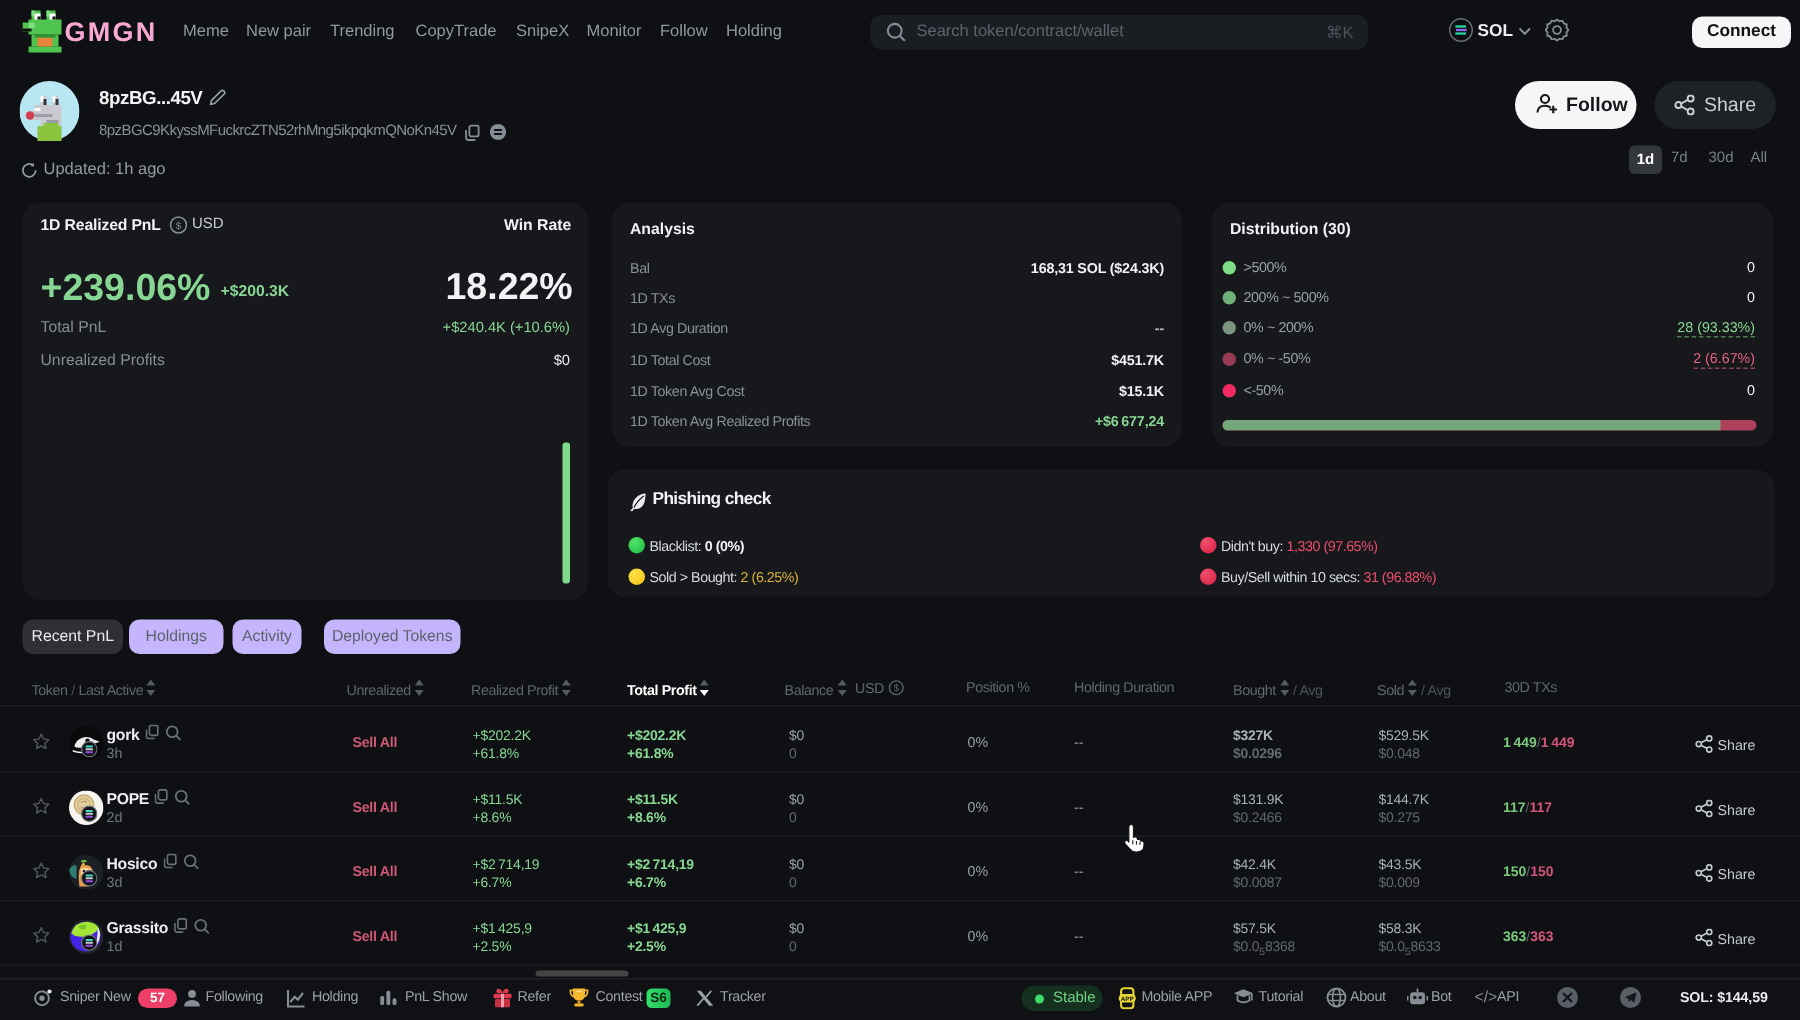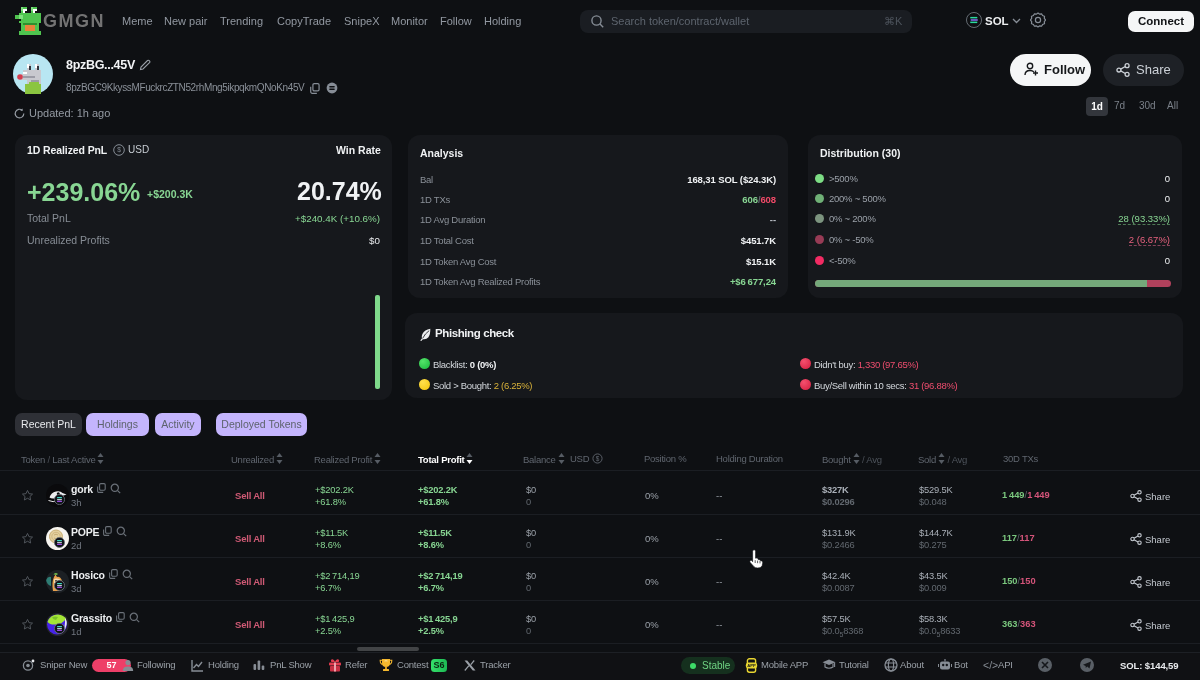--- a/index.html
+++ b/index.html
@@ -38,21 +38,21 @@
         <rect x="9" y="2" width="2" height="2"></rect>
       </g>
 <g fill="#111">
         <rect x="5" y="3" width="1" height="1"></rect>
         <rect x="10" y="3" width="1" height="1"></rect>
         <rect x="0" y="7" width="3" height="1"></rect>
       </g>
 <rect x="5" y="10" width="5" height="3" fill="#e8833a"></rect>
 <rect x="4" y="9" width="7" height="1" fill="#2f8f2f"></rect>
 </svg>
-<div class="abs" style="left:43px;top:11px;font-size:18px;font-weight:800;letter-spacing:1.5px;color:#737373;">GMGN</div>
+<div class="abs" style="left:43px;top:11px;font-size:18px;font-weight:800;letter-spacing:1.5px;color:#f9a8d4;">GMGN</div>
 <div class="abs navlink" style="left:122px;top:15px;">Meme</div>
 <div class="abs navlink" style="left:164px;top:15px;">New pair</div>
 <div class="abs navlink" style="left:220px;top:15px;">Trending</div>
 <div class="abs navlink" style="left:277px;top:15px;">CopyTrade</div>
 <div class="abs navlink" style="left:344px;top:15px;">SnipeX</div>
 <div class="abs navlink" style="left:391px;top:15px;">Monitor</div>
 <div class="abs navlink" style="left:440px;top:15px;">Follow</div>
 <div class="abs navlink" style="left:484px;top:15px;">Holding</div>
 <style>.navlink{font-size:11px;color:#9298a1;}</style>
 
@@ -153,33 +153,32 @@
 <div class="card" style="left:15px;top:135px;width:377px;height:265px;"></div>
 <div class="abs bold" style="left:27px;top:144px;font-size:10.5px;letter-spacing:-0.1px;">1D Realized PnL</div>
 <svg class="abs" style="left:113px;top:144px;" width="12" height="12" viewBox="0 0 12 12">
       <circle cx="6" cy="6" r="5.3" fill="none" stroke="#868d96" stroke-width="1"></circle>
       <text x="6" y="8.4" font-size="6.5" fill="#868d96" text-anchor="middle" font-family="Liberation Sans">$</text>
     </svg>
 <div class="abs" style="left:128px;top:144px;font-size:10px;color:#c7ccd2;">USD</div>
 <div class="abs bold" style="left:336px;top:144px;font-size:10.5px;">Win Rate</div>
 <div class="abs bold green" style="left:27px;top:178px;font-size:25px;">+239.06%</div>
 <div class="abs bold green" style="left:147px;top:188px;font-size:10.5px;">+$200.3K</div>
-<div class="abs bold white" style="left:297px;top:177px;font-size:25px;">20.74%</div>
+<div class="abs bold white" style="left:297px;top:177px;font-size:25px;">18.22%</div>
 <div class="abs" style="left:27px;top:212px;font-size:10.5px;color:#878d95;">Total PnL</div>
 <div class="abs green" style="left:0px;top:213px;width:380px;text-align:right;font-size:9.8px;">+$240.4K (+10.6%)</div>
 <div class="abs" style="left:27px;top:234px;font-size:10.5px;color:#878d95;">Unrealized Profits</div>
 <div class="abs" style="left:0px;top:235px;width:380px;text-align:right;font-size:9.8px;color:#e8eaed;">$0</div>
 <div class="abs" style="left:375px;top:295px;width:5px;height:94px;background:#7fd98b;border-radius:2px;"></div>
 
 <div class="card" style="left:408px;top:135px;width:380px;height:163px;"></div>
 <div class="abs bold" style="left:420px;top:147px;font-size:10.5px;">Analysis</div>
 <div class="abs alabel" style="top:174px;">Bal</div>
 <div class="abs aval bold" style="top:174px;"><span class="white">168,31 SOL ($24.3K)</span></div>
 <div class="abs alabel" style="top:194px;">1D TXs</div>
-<div class="abs aval bold" style="top:194px;"><span class="green">606</span><span style="color:#62686f;">/</span><span class="red">608</span></div>
 <div class="abs alabel" style="top:214px;">1D Avg Duration</div>
 <div class="abs aval bold" style="top:214px;"><span style="color:#b9bec5;">--</span></div>
 <div class="abs alabel" style="top:235px;">1D Total Cost</div>
 <div class="abs aval bold" style="top:235px;"><span class="white">$451.7K</span></div>
 <div class="abs alabel" style="top:256px;">1D Token Avg Cost</div>
 <div class="abs aval bold" style="top:256px;"><span class="white">$15.1K</span></div>
 <div class="abs alabel" style="top:276px;">1D Token Avg Realized Profits</div>
 <div class="abs aval bold" style="top:276px;"><span class="green">+$6 677,24</span></div>
 <style>
 .alabel{left:420px;font-size:9.5px;color:#8a9098;letter-spacing:-0.25px;}
@@ -476,21 +475,21 @@
 </div>
 
 <div class="abs" id="bottombar" style="left:0;top:652px;width:1200px;height:28px;background:#101114;border-top:1px solid #1d2025;"></div>
 
 <svg class="abs" style="left:22px;top:659px;" width="13" height="13" viewBox="0 0 13 13">
       <circle cx="6" cy="6.5" r="4.6" fill="none" stroke="#878d95" stroke-width="1.3"></circle>
       <circle cx="6" cy="6.5" r="1.8" fill="#878d95"></circle>
       <circle cx="11" cy="2" r="1.4" fill="#e8eaed"></circle>
     </svg>
 <div class="abs bbtxt" style="left:40px;top:659px;">Sniper New</div>
-<div class="abs" style="left:92px;top:659px;width:39px;height:13px;background:#ee3f68;border-radius:7px;text-align:center;line-height:13px;font-size:9px;font-weight:bold;color:#fff;">57</div>
+<div class="abs" style="left:92px;top:659px;width:26px;height:13px;background:#ee3f68;border-radius:7px;text-align:center;line-height:13px;font-size:9px;font-weight:bold;color:#fff;">57</div>
 <svg class="abs" style="left:122px;top:659px;" width="12" height="13" viewBox="0 0 12 13">
       <circle cx="6" cy="3.6" r="2.6" fill="#878d95"></circle>
       <path d="M0.8 12 Q0.8 7.6 6 7.6 Q11.2 7.6 11.2 12 Z" fill="#878d95"></path>
     </svg>
 <div class="abs bbtxt" style="left:137px;top:659px;">Following</div>
 <svg class="abs" style="left:191px;top:659px;" width="13" height="13" viewBox="0 0 13 13">
       <path d="M1 1 V12 H12" stroke="#878d95" stroke-width="1.4" fill="none"></path>
       <path d="M2.5 9 L5.5 5.5 L7.5 7.5 L11 3" stroke="#878d95" stroke-width="1.4" fill="none"></path>
     </svg>
 <div class="abs bbtxt" style="left:208px;top:659px;">Holding</div>

